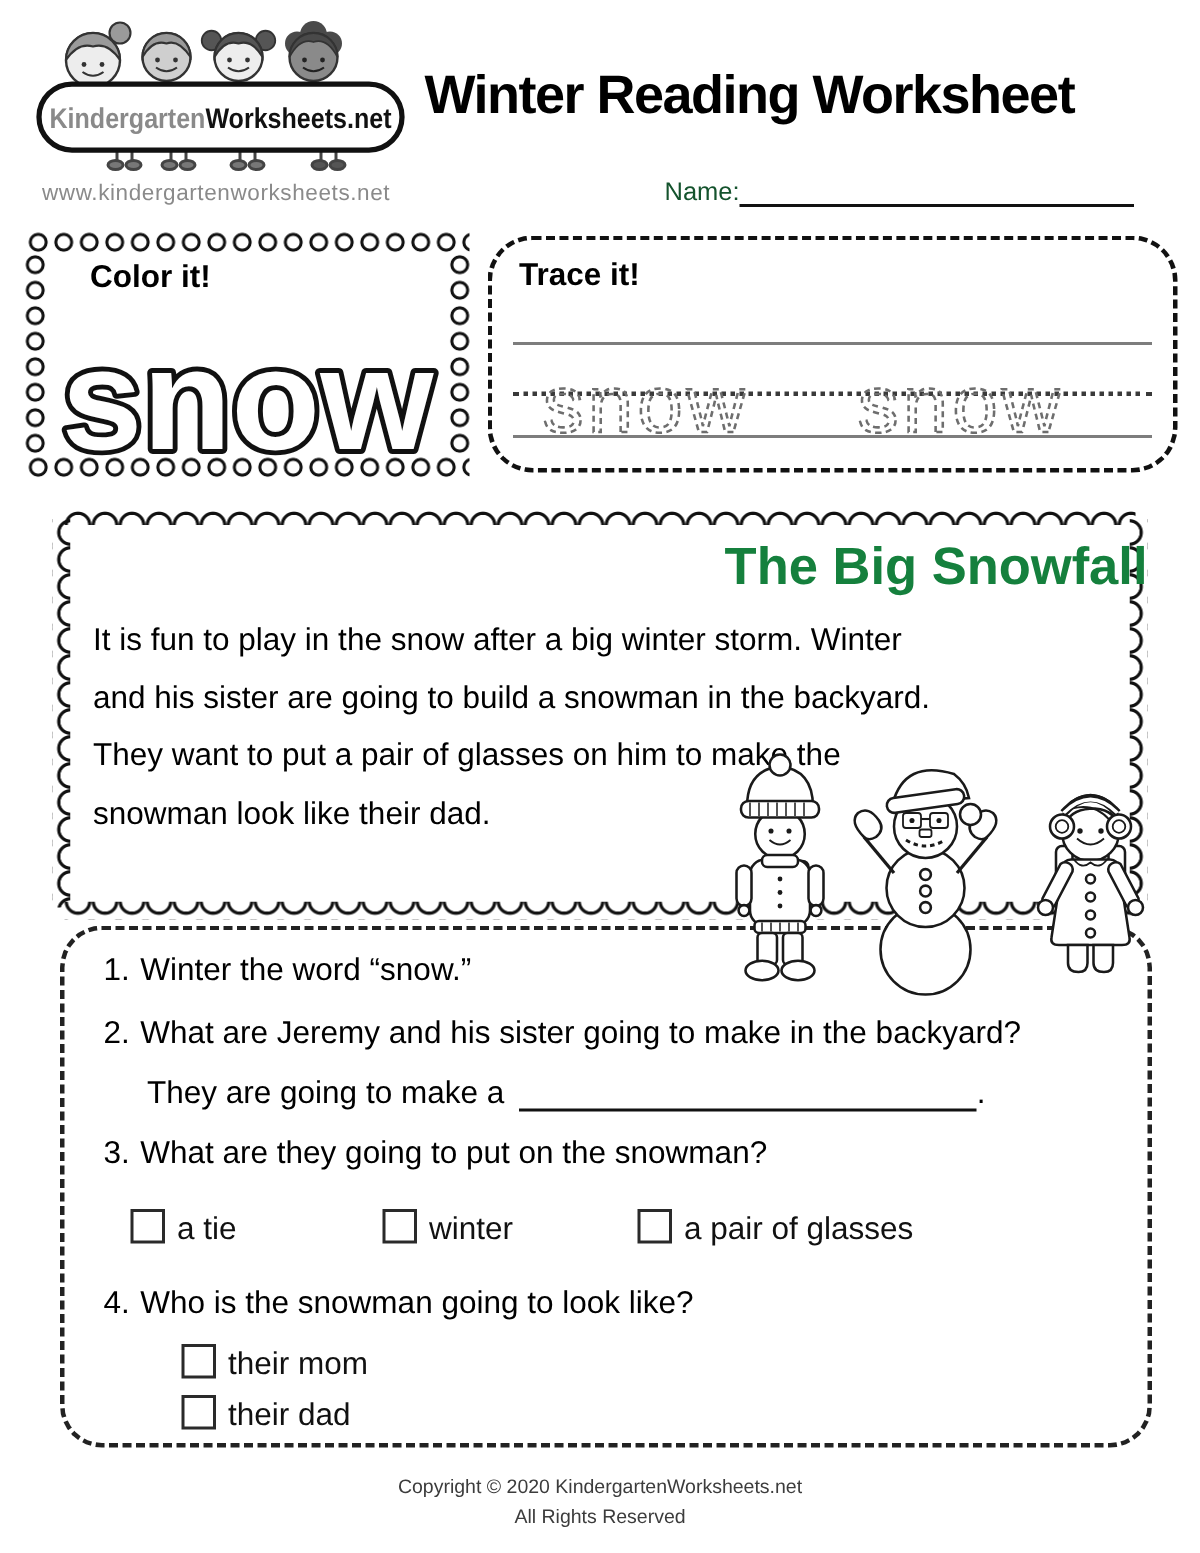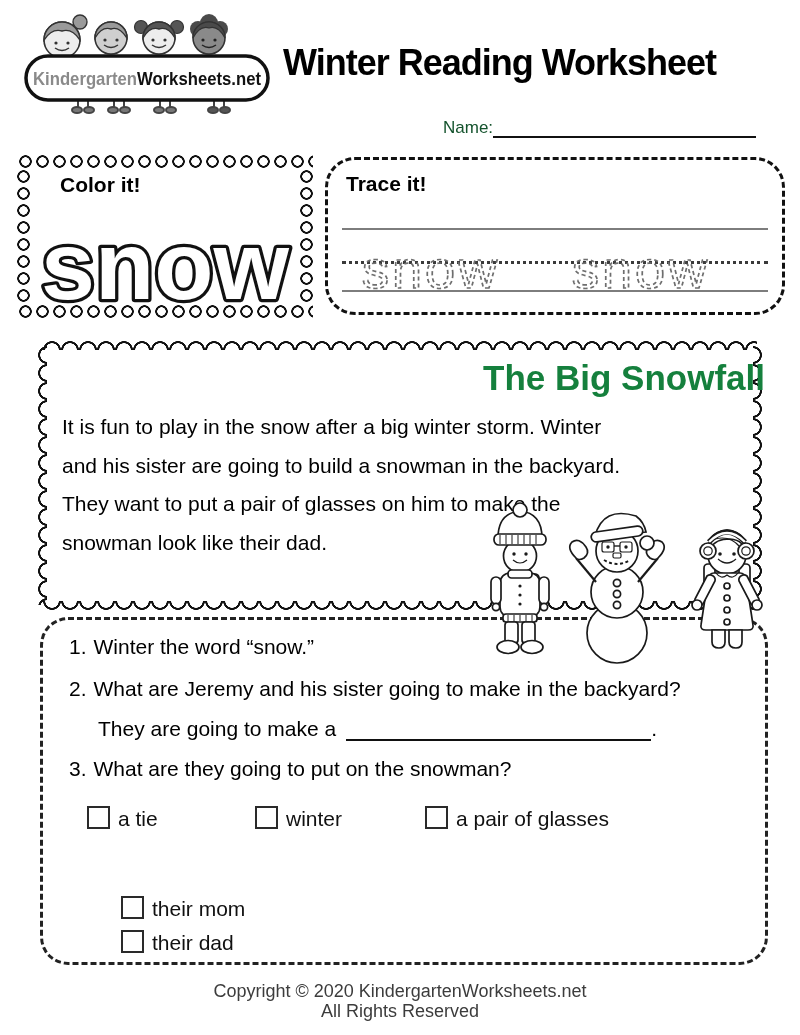--- a/index.html
+++ b/index.html
@@ -49,21 +49,21 @@
 
   
   .questions-box{left:40px;top:617px;width:728px;height:348px;border:3.5px dashed #222;border-radius:28px;box-sizing:border-box;z-index:1;}
   .q-row{position:absolute;left:26px;font-size:21px;color:#000;white-space:nowrap;}
   .q-num{display:inline-block;margin-right:7px;}
   .answer-blank{display:inline-block;width:305px;border-bottom:2.5px solid #111;height:20px;vertical-align:bottom;margin-left:10px;}
   .chk{display:inline-block;width:19px;height:19px;border:2px solid #2a2a2a;background:#fff;vertical-align:-3px;margin-right:8px;}
   .chk-item{position:absolute;font-size:21px;white-space:nowrap;}
 
   
-  .footer{left:0;right:0;top:981px;text-align:center;font-size:18px;color:#3c3c3c;line-height:20px;}
+  .footer{left:0;right:0;top:981px;text-align:center;font-size:13px;color:#3c3c3c;line-height:20px;}
 
   
   svg{display:block;}
   .lineart{stroke:#1a1a1a;stroke-width:1.7;fill:#fff;}
   .lineart-thin{stroke:#1a1a1a;stroke-width:1.2;fill:none;}
   .dot{fill:#1a1a1a;stroke:none;}
 </style>
 </head>
 <body>
 
@@ -127,20 +127,21 @@
       <ellipse cx="191" cy="104" rx="5" ry="3" fill="#555"></ellipse>
         <ellipse cx="203" cy="104" rx="5" ry="3" fill="#555"></ellipse>
     </g>
 
     <rect x="4" y="50" width="242" height="44" rx="22" fill="#fff" stroke="#111" stroke-width="3.5"></rect>
     <text x="125" y="79" text-anchor="middle" font-size="19" font-weight="bold" font-family="Liberation Sans, sans-serif" textLength="228" lengthAdjust="spacingAndGlyphs">
       <tspan fill="#8a8a8a">Kindergarten</tspan><tspan fill="#111">Worksheets.net</tspan>
     </text>
   </svg>
 
+  <div class="abs www-link">www.kindergartenworksheets.net</div>
   <div class="abs page-title">Winter Reading Worksheet</div>
 
   <div class="abs name-row">
     <span>Name:</span><span class="name-line"></span>
   </div>
 
   <div class="abs color-box">
     <div class="ring-h" style="top:0;"></div>
     <div class="ring-h" style="bottom:0;"></div>
     <div class="ring-v" style="left:0;"></div>
@@ -290,20 +291,23 @@
     <div class="chk-item" style="left:44px;top:186px;">
       <span class="chk"></span><span>a tie</span>
     </div>
     <div class="chk-item" style="left:212px;top:186px;">
       <span class="chk"></span><span>winter</span>
     </div>
     <div class="chk-item" style="left:382px;top:186px;">
       <span class="chk"></span><span>a pair of glasses</span>
     </div>
 
+    <div class="q-row" style="top:237px;">
+      <span class="q-num">4.</span><span>Who is the snowman going to look like?</span>
+    </div>
     <div class="chk-item" style="left:78px;top:276px;">
       <span class="chk"></span><span>their mom</span>
     </div>
     <div class="chk-item" style="left:78px;top:310px;">
       <span class="chk"></span><span>their dad</span>
     </div>
   </div>
 
   <div class="abs footer">
     <div>Copyright © 2020 KindergartenWorksheets.net</div>

